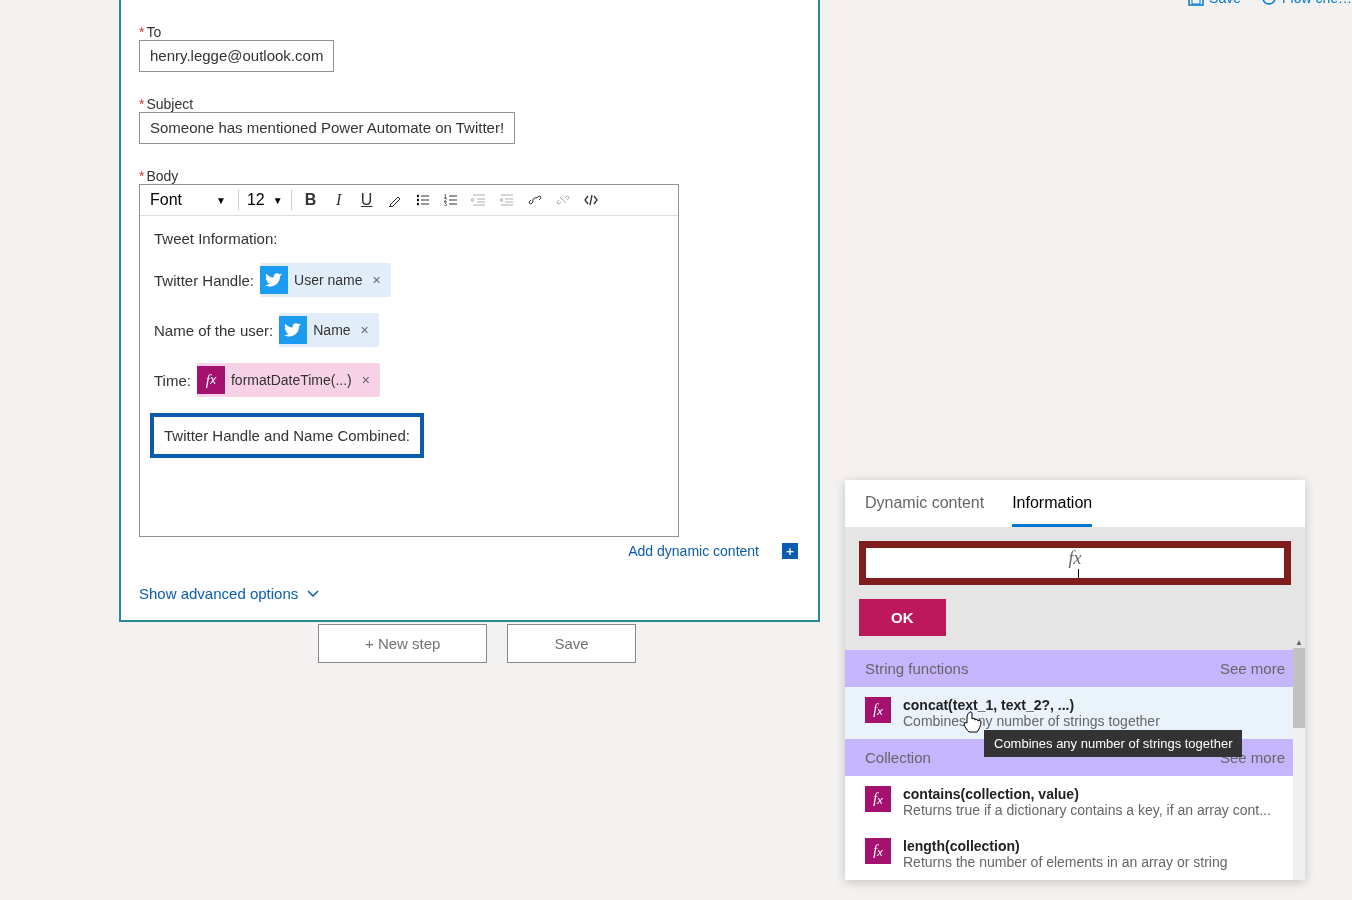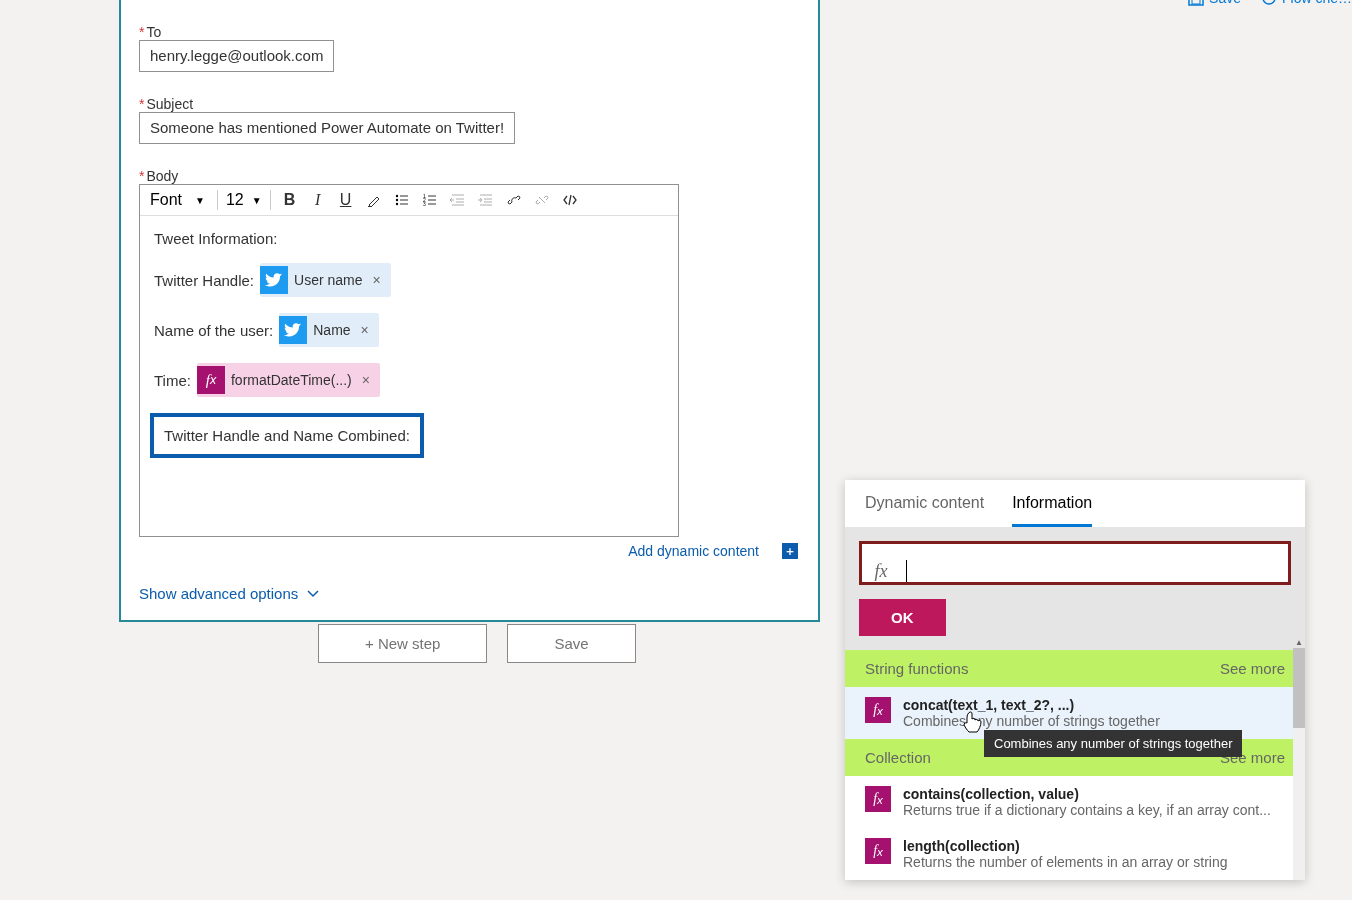--- a/index.html
+++ b/index.html
@@ -31,21 +31,21 @@
   }
 
   .body-field { flex: 1; border: 1px solid #919191; }
   .toolbar {
     display: flex;
     align-items: center;
     gap: 6px;
     padding: 4px 6px;
     border-bottom: 1px solid #ddd;
   }
-  .toolbar .font-sel { font-size: 16px; padding: 2px 4px; display:flex; align-items:center; gap:13px;justify-content:flex-end; }
+  .toolbar .font-sel { font-size: 16px; padding: 2px 4px; display:flex; align-items:center; gap:34px;justify-content:flex-end; }
   .toolbar .size-sel { font-size: 16px; display:flex; align-items:center; gap:8px; }
   .toolbar .divider { width:1px; height:20px; background:#ccc; margin:0 2px; }
   .toolbar .tbtn { width:22px; height:22px; display:flex; align-items:center; justify-content:center; font-size:16px; color:#333; }
   .toolbar .caret { font-size:10px; }
 
   .body-content { padding: 14px 14px 10px 14px; min-height: 320px; font-size: 15px; color:#333; }
   .body-content .line { margin-bottom: 16px; display:flex; align-items:center; flex-wrap:wrap; gap:6px; }
   .token {
     display: inline-flex;
     align-items: center;
@@ -116,24 +116,25 @@
   .panel .tabs {
     display:flex;
     gap:28px;
     padding: 14px 20px 0 20px;
     font-size:16px;
   }
   .panel .tab { color:#666; padding-bottom:12px; cursor:pointer; }
   .panel .tab.active { color:#000; border-bottom:3px solid #0078d4; }
   .panel .expr-area { background:#e5e5e5; padding: 14px 14px; }
   .panel .expr-input {
-    display:flex; align-items:flex-end;
+    display:flex; align-items:center;
     background:#fff;
-    border:3px solid #7f1d1d;
+    border:7px solid #7f1d1d;
     height:44px;
+    flex-direction:column;
   }
   .panel .expr-input .fx-lead {
     width:38px; text-align:center; font-style:italic; font-family:"Times New Roman",serif; font-size:18px; color:#666;
   }
   .panel .expr-input .cursor {
     width:1px; height:22px; background:#000; margin-left:6px;
   }
   .panel .ok-btn {
     margin-top:14px;
     background:#be185d;
@@ -142,21 +143,21 @@
     padding:10px 32px;
     font-size:15px;
     font-weight:600;
     cursor:pointer;
   }
   .panel .section {
     display:flex; justify-content:space-between;
     padding:10px 20px;
     font-size:15px;
     color:#666;
-    background:#bef264;
+    background:#c4b5fd;
   }
   .panel .section .more { color:#666; cursor:pointer; }
   .panel .func-item {
     display:flex; align-items:flex-start; gap:12px;
     padding:10px 20px;
     cursor:pointer;
     position:relative;
   }
   .panel .func-item.hover { background:#eaf2fb; }
   .panel .func-item .fi-icon {

